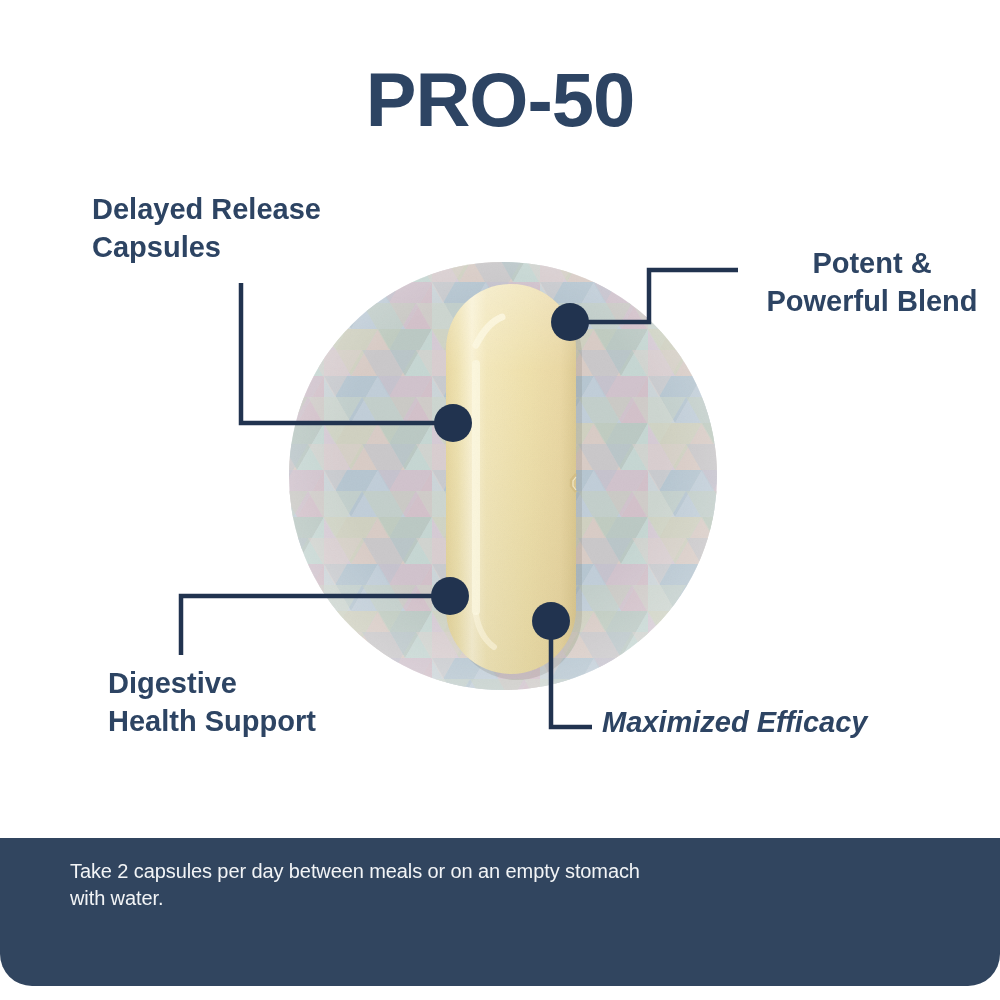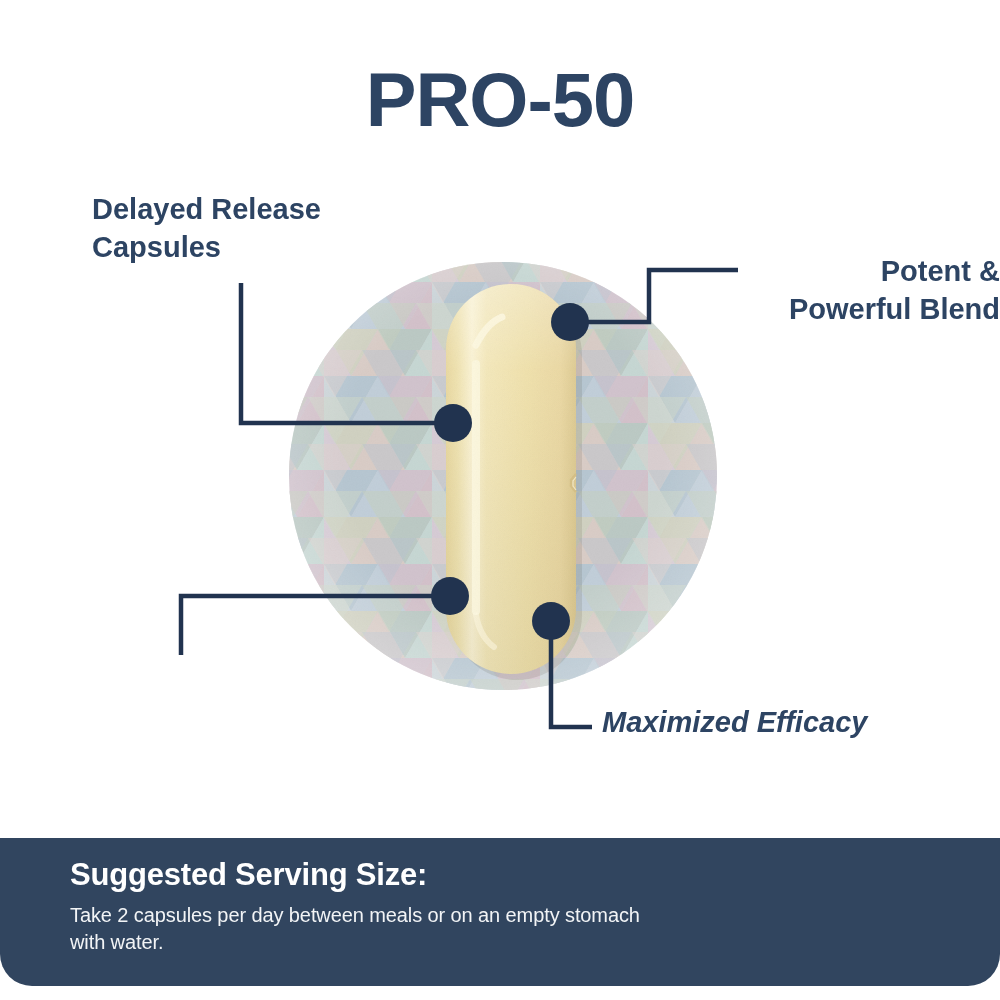--- a/index.html
+++ b/index.html
@@ -37,21 +37,21 @@
   
   .callout-label {
     position: absolute;
     font-size: 29px;
     line-height: 1.32;
     font-weight: bold;
     color: #2d4463;
     white-space: pre-line;
   }
   #label-delayed-release { left: 92px;  top: 190px; width: 330px; text-align: left; }
-  #label-potent-blend    { left: 744px; top: 252px; width: 256px; text-align: right; }
+  #label-potent-blend    { left: 744px; top: 244px; width: 256px; text-align: center; }
   #label-digestive       { left: 108px; top: 664px; width: 330px; text-align: left; }
   #label-maximized       { left: 602px; top: 703px; width: 340px; text-align: left; font-style: italic; }
 
   
   #graphic-stage {
     position: absolute;
     left: 0;
     top: 0;
     width: 1000px;
     height: 830px;
@@ -202,22 +202,23 @@
       </g>
     </svg>
   </div>
 
   <div id="label-delayed-release" class="callout-label">Delayed Release
 Capsules</div>
 
   <div id="label-potent-blend" class="callout-label">Potent &amp;
 Powerful Blend</div>
 
+  <div id="label-digestive" class="callout-label">Digestive
+Health Support</div>
 
   <div id="label-maximized" class="callout-label">Maximized Efficacy</div>
 
   <div id="serving-banner">
-    <div id="serving-heading">Suggested Serving Size:</div>
     <div id="serving-body">Take 2 capsules per day between meals or  on an empty stomach
 with water.</div>
   </div>
 
 </div>
 
 </body></html>

